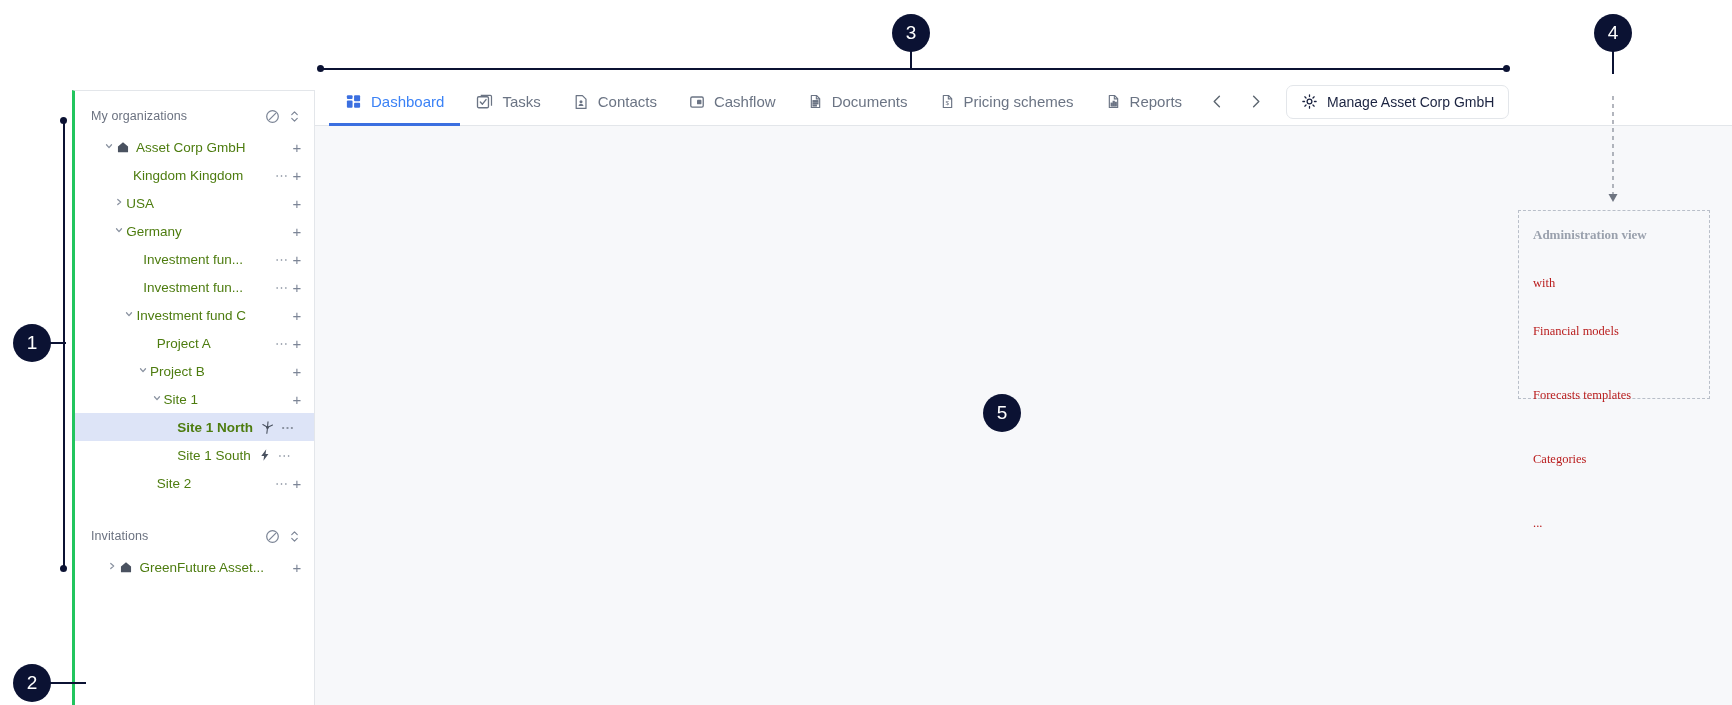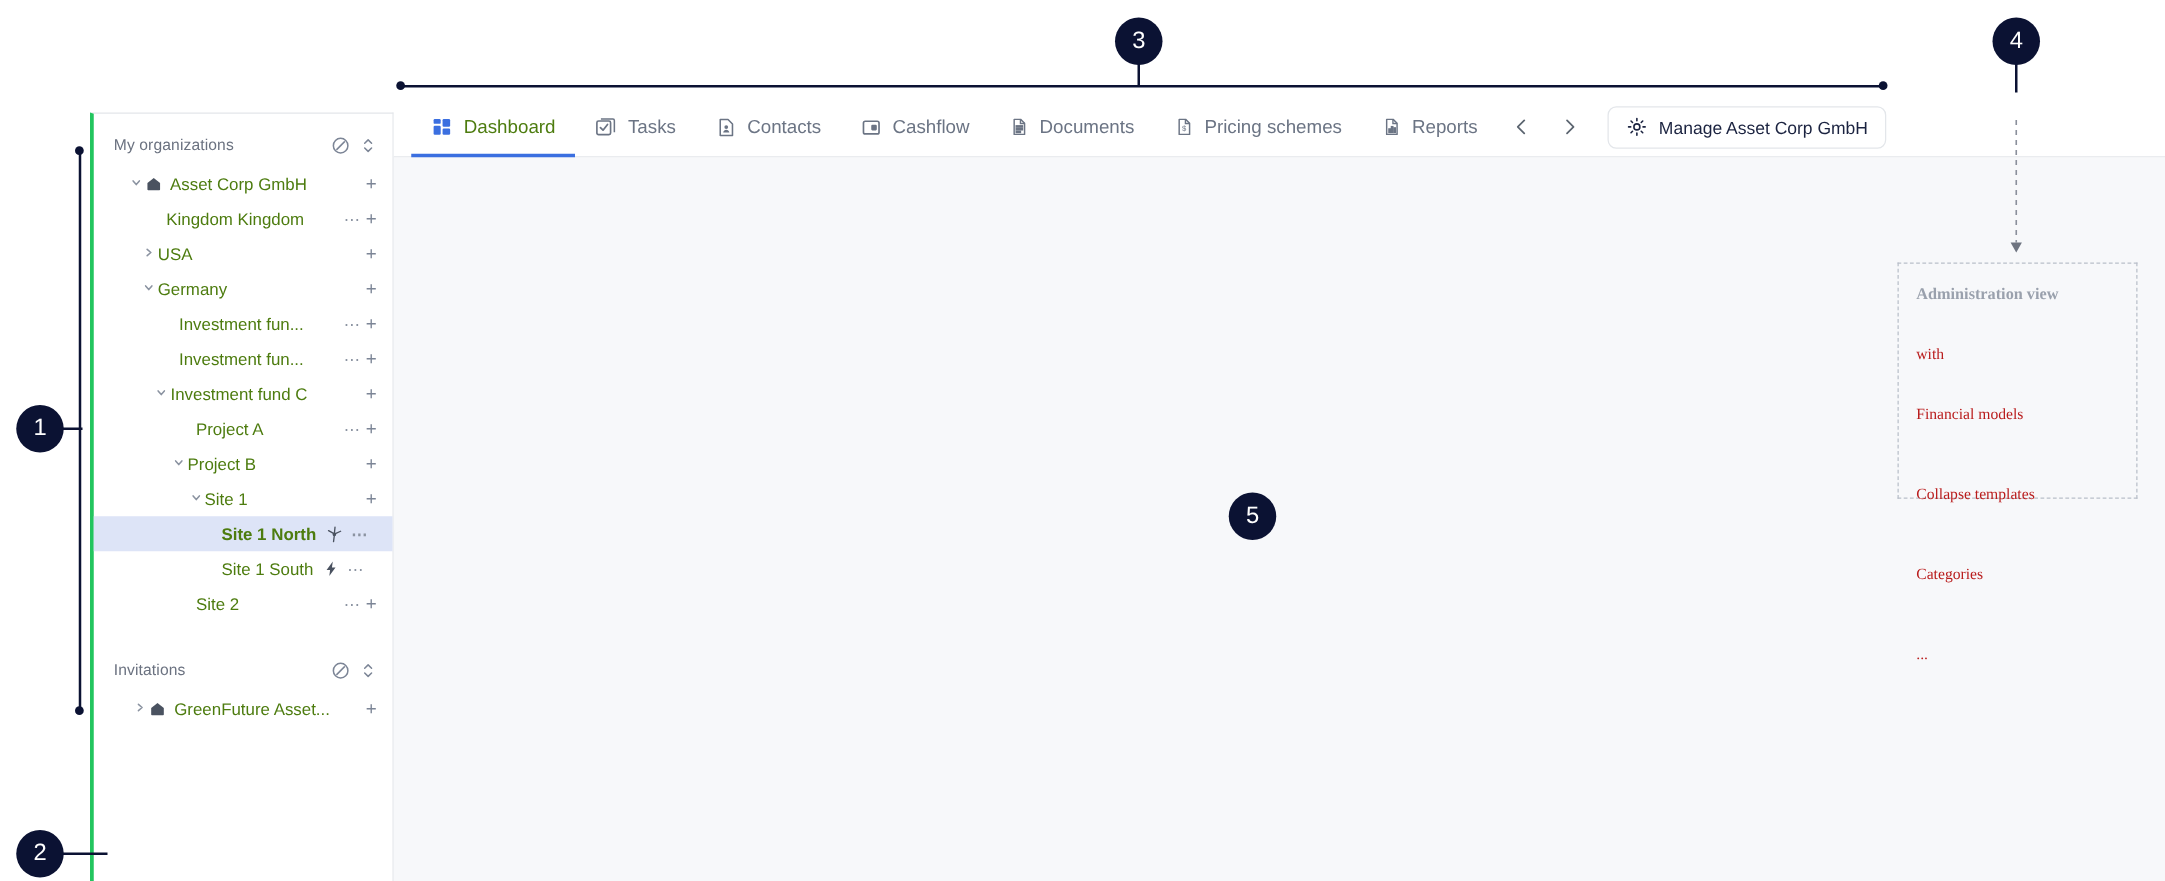--- a/index.html
+++ b/index.html
@@ -119,21 +119,21 @@
     align-items: center;
     gap: 9px;
     height: 48px;
     padding: 0 16px;
     font-size: 15px;
     color: #6b7484;
     position: relative;
     white-space: nowrap;
   }
   .tab .t-ico { color: #6b7484; display: inline-flex; }
-  .tab.active { color: #4d7c0f; }
+  .tab.active { color: #3b82f6; }
   .tab.active .t-ico { color: #3b6fe0; }
   .tab.active::after {
     content: "";
     position: absolute;
     left: 0; right: 0; bottom: 0;
     height: 3px;
     background: #3b6fe0;
   }
   .arrow-btn {
     width: 38px; height: 48px;
@@ -531,21 +531,21 @@
       <span>Manage Asset Corp GmbH</span>
     </div>
   </div>
 
   <div class="content">
     <div class="admin-box">
       <div class="ab-title">Administration view</div>
       <div class="ab-line">with</div>
       <div class="ab-line">Financial models</div>
       <div class="ab-gap"></div>
-      <div class="ab-line">Collapse templates</div>
+      <div class="ab-line">Forecasts templates</div>
       <div class="ab-gap"></div>
       <div class="ab-line">Categories</div>
       <div class="ab-gap"></div>
       <div class="ab-line">...</div>
     </div>
   </div>
 
   <div class="lineseg" style="left:63px; top:120px; width:2px; height:450px;"></div>
   <div class="dot" style="left:60px; top:117px;"></div>
   <div class="dot" style="left:60px; top:565px;"></div>

